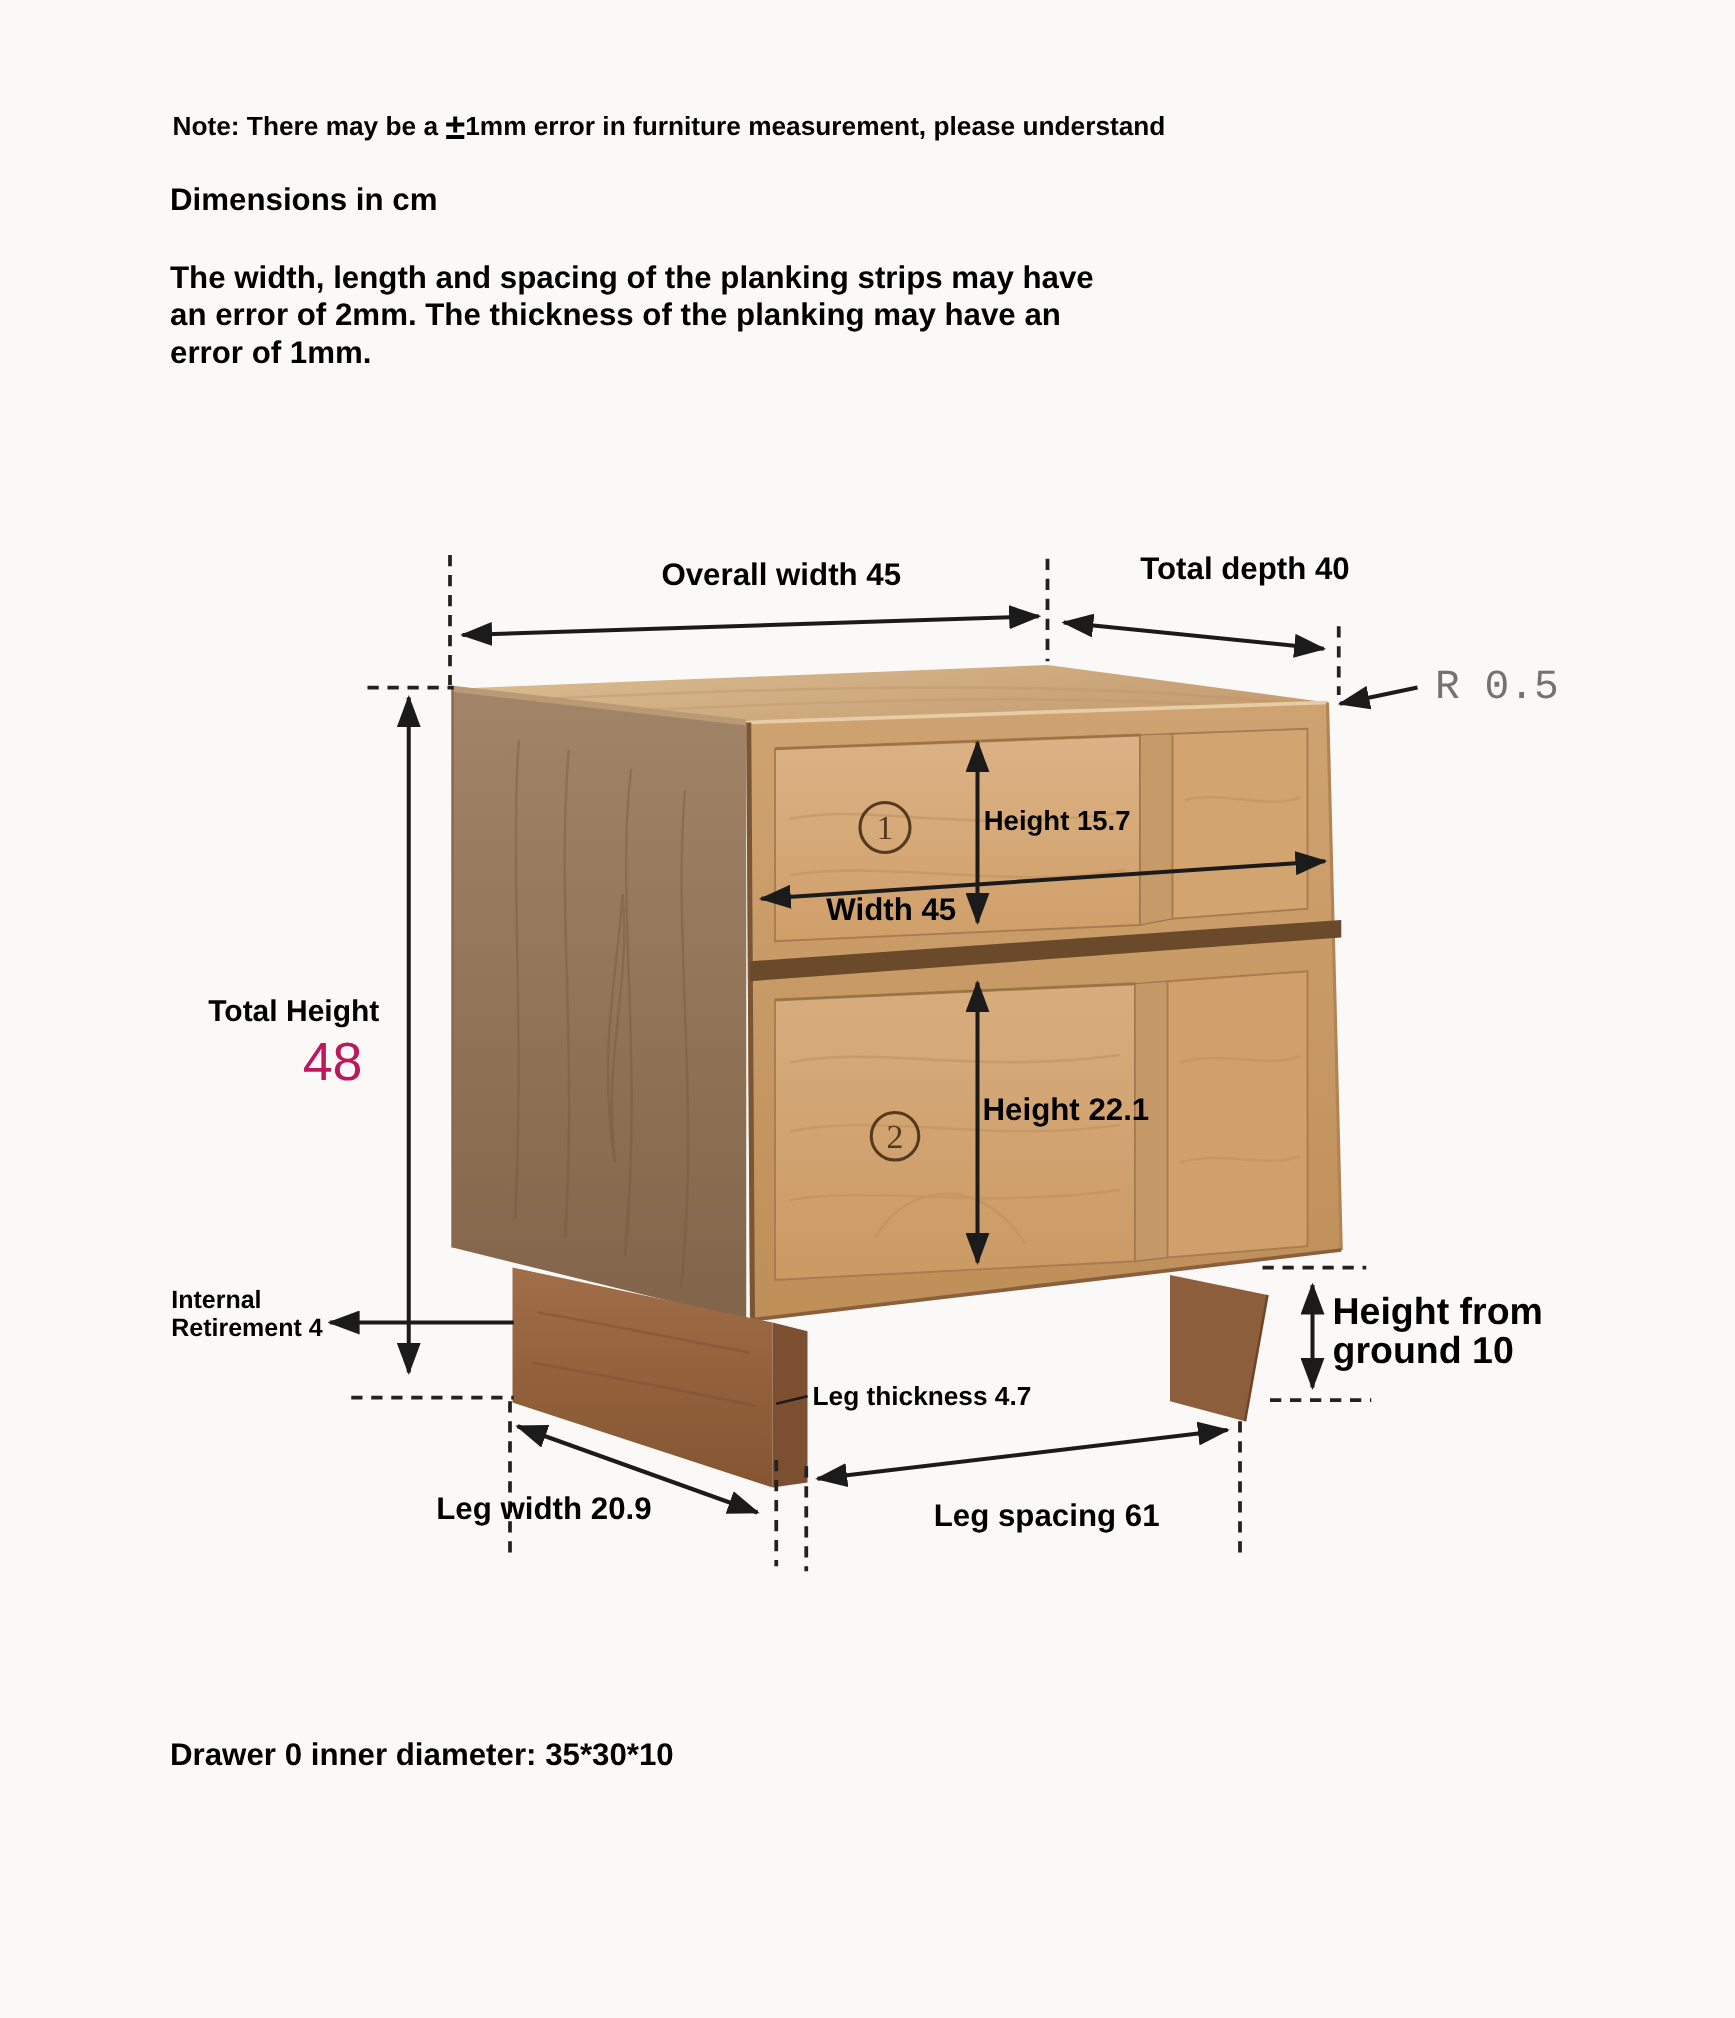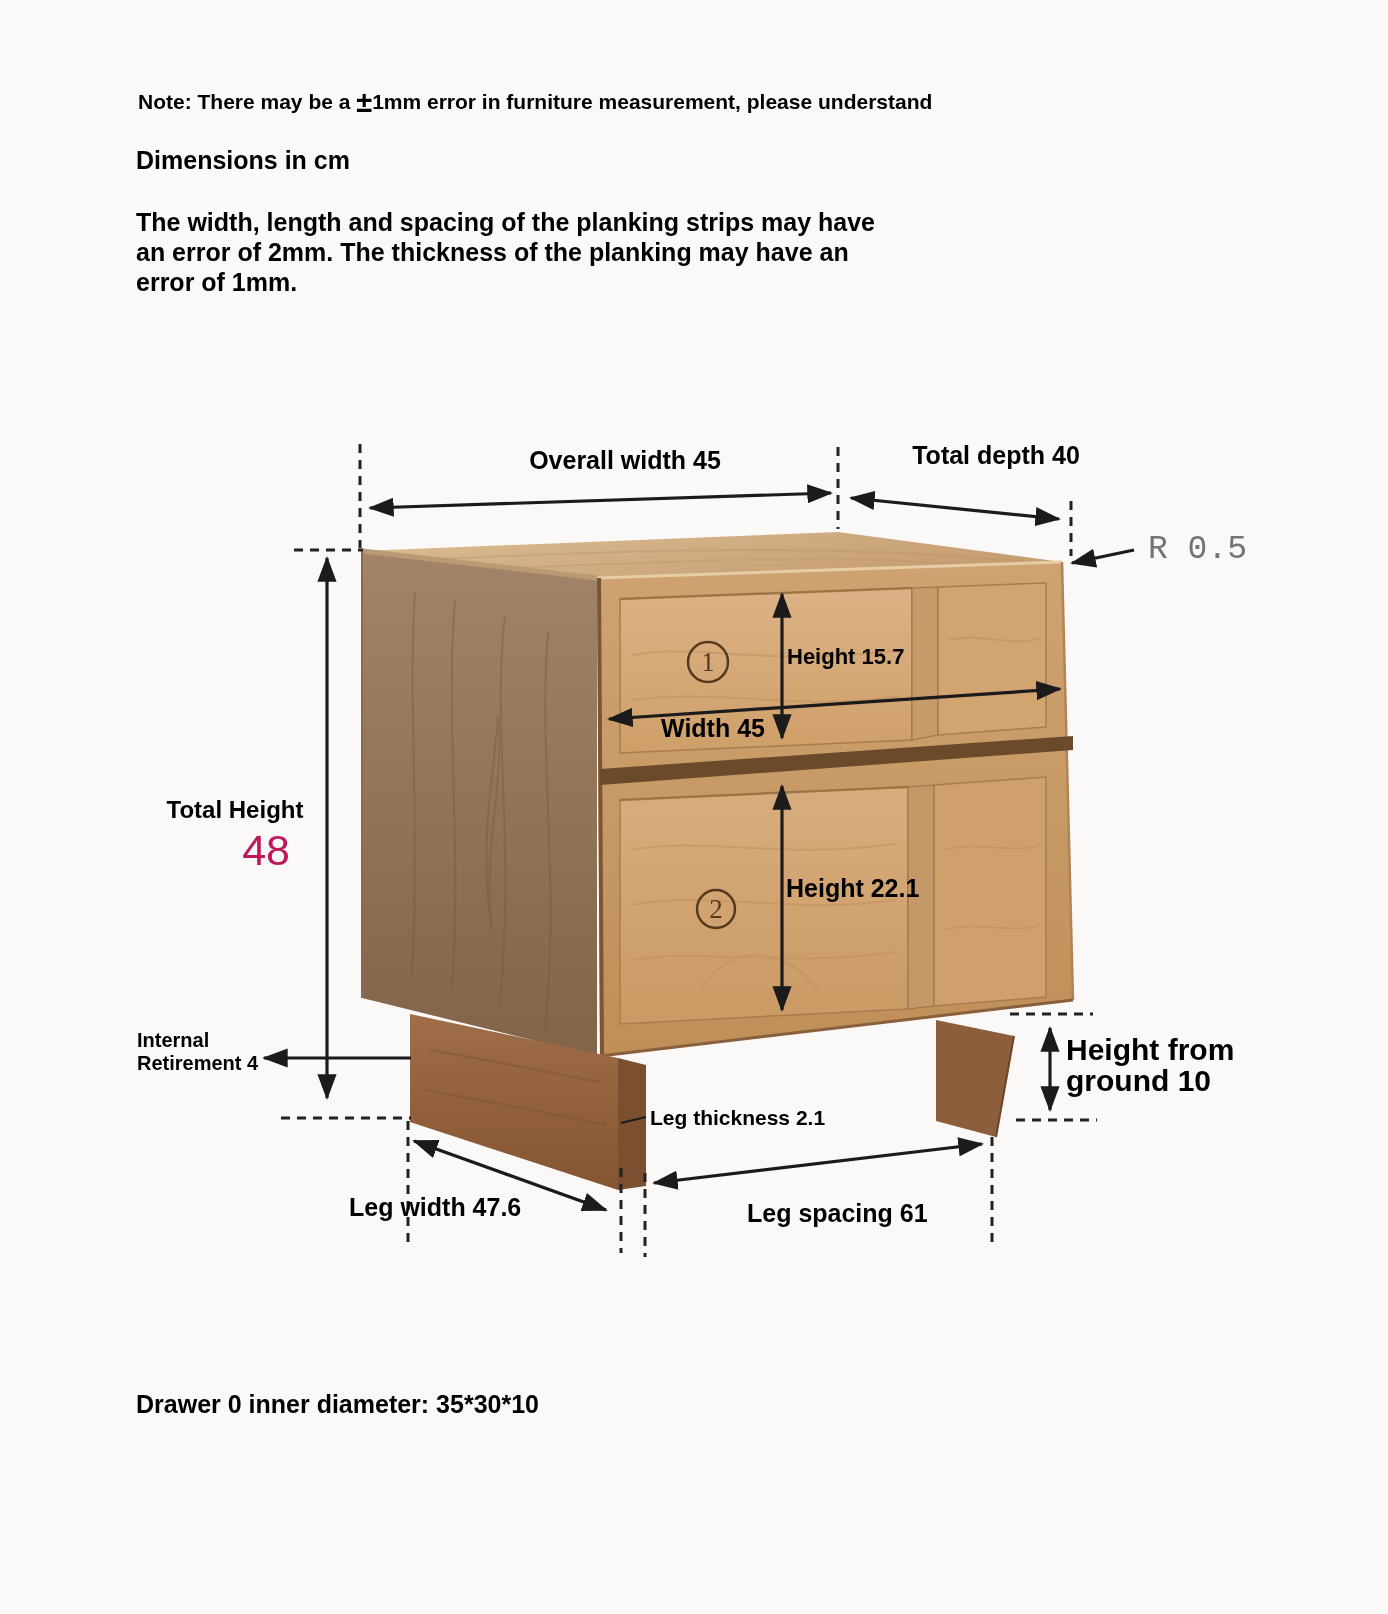--- a/index.html
+++ b/index.html
@@ -169,18 +169,18 @@
   <div class="lbl r05">R 0.5</div>
   <div class="lbl th-label">Total Height</div>
   <div class="lbl th-value">48</div>
   <div class="lbl h157">Height 15.7</div>
   <div class="lbl w45">Width 45</div>
   <div class="lbl h221">Height 22.1</div>
   <div class="lbl ir pre">Internal
 Retirement 4</div>
   <div class="lbl hg pre">Height from
 ground 10</div>
-  <div class="lbl lt">Leg thickness 2.1</div>
-  <div class="lbl lw">Leg width 47.6</div>
+  <div class="lbl lt">Leg thickness 4.7</div>
+  <div class="lbl lw">Leg width 20.9</div>
   <div class="lbl ls">Leg spacing 61</div>
 
   <div class="lbl footer1">Drawer 0 inner diameter: 35*30*10</div>
 </div>
 
 </body></html>

